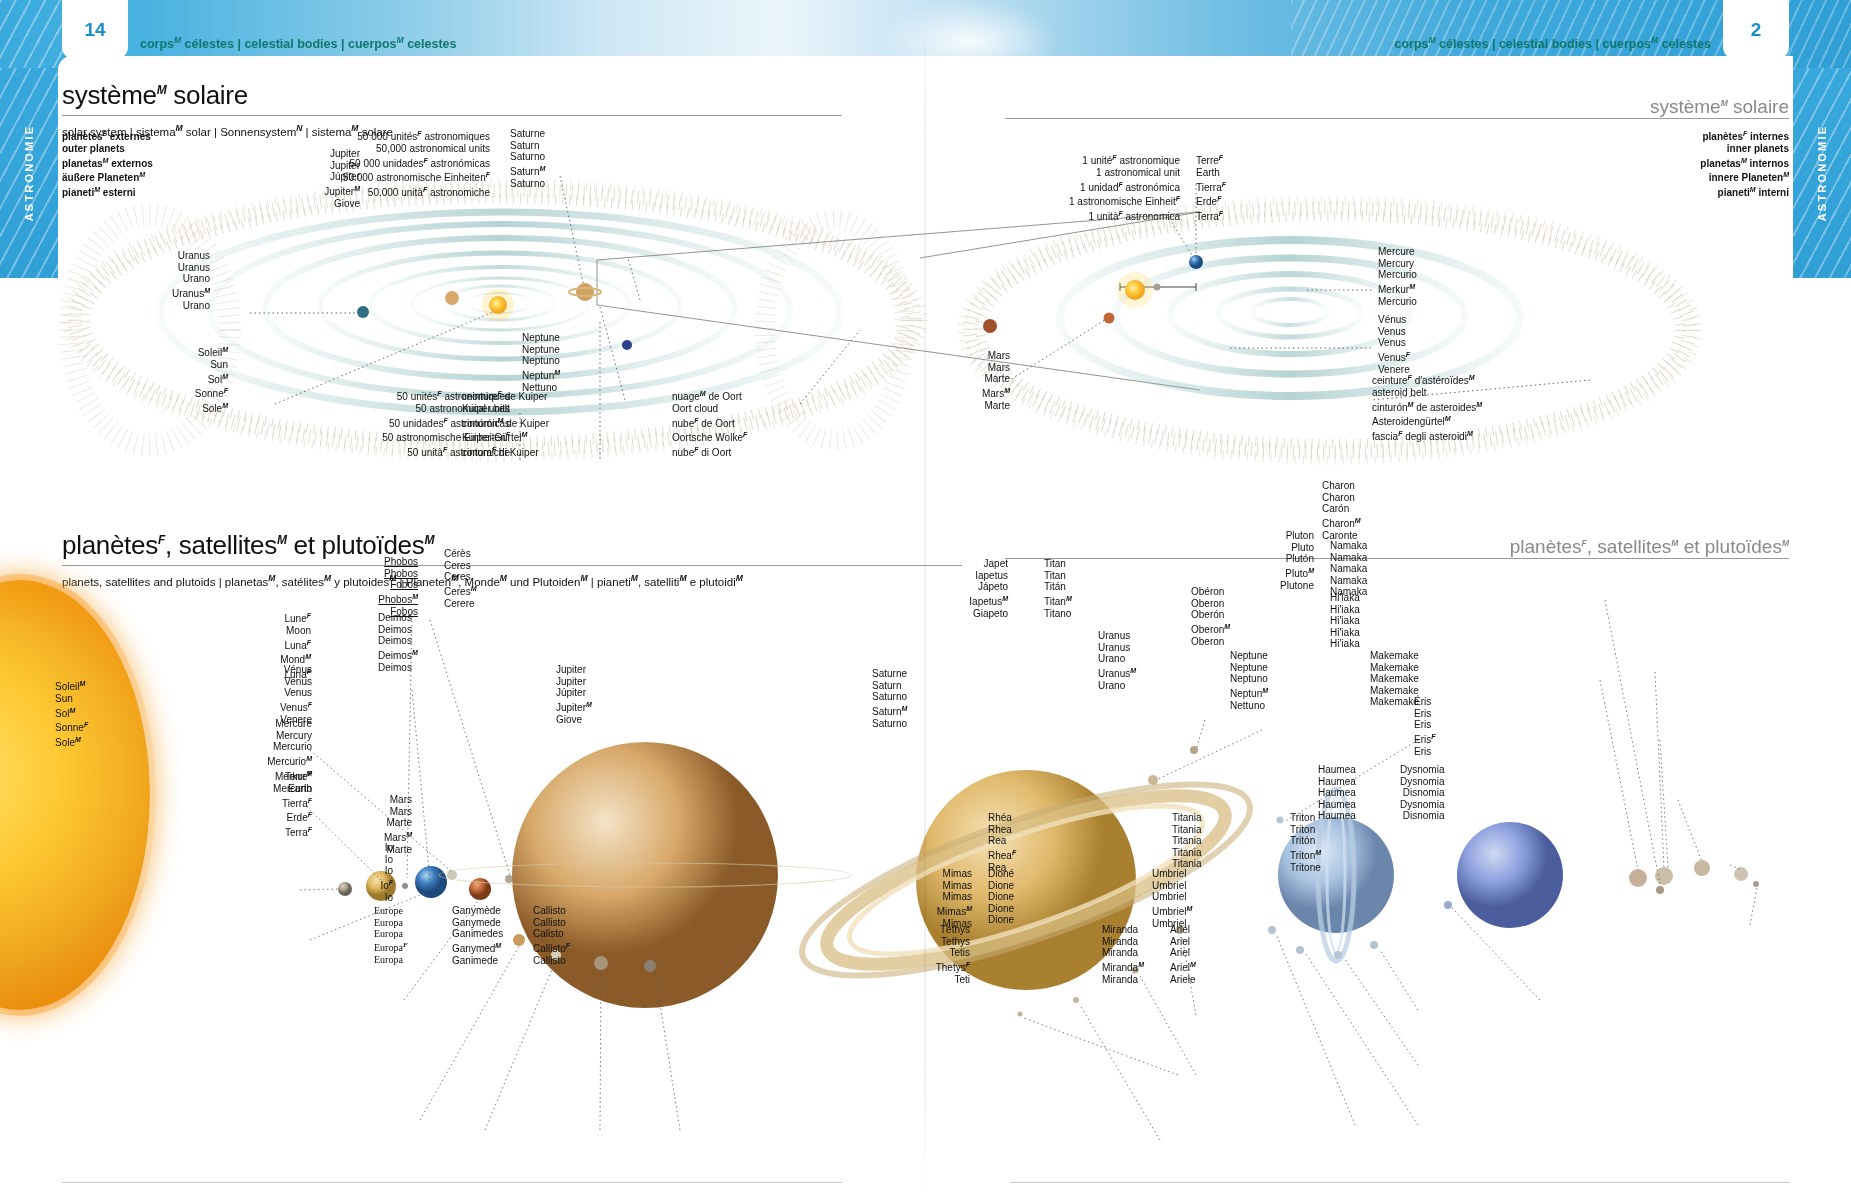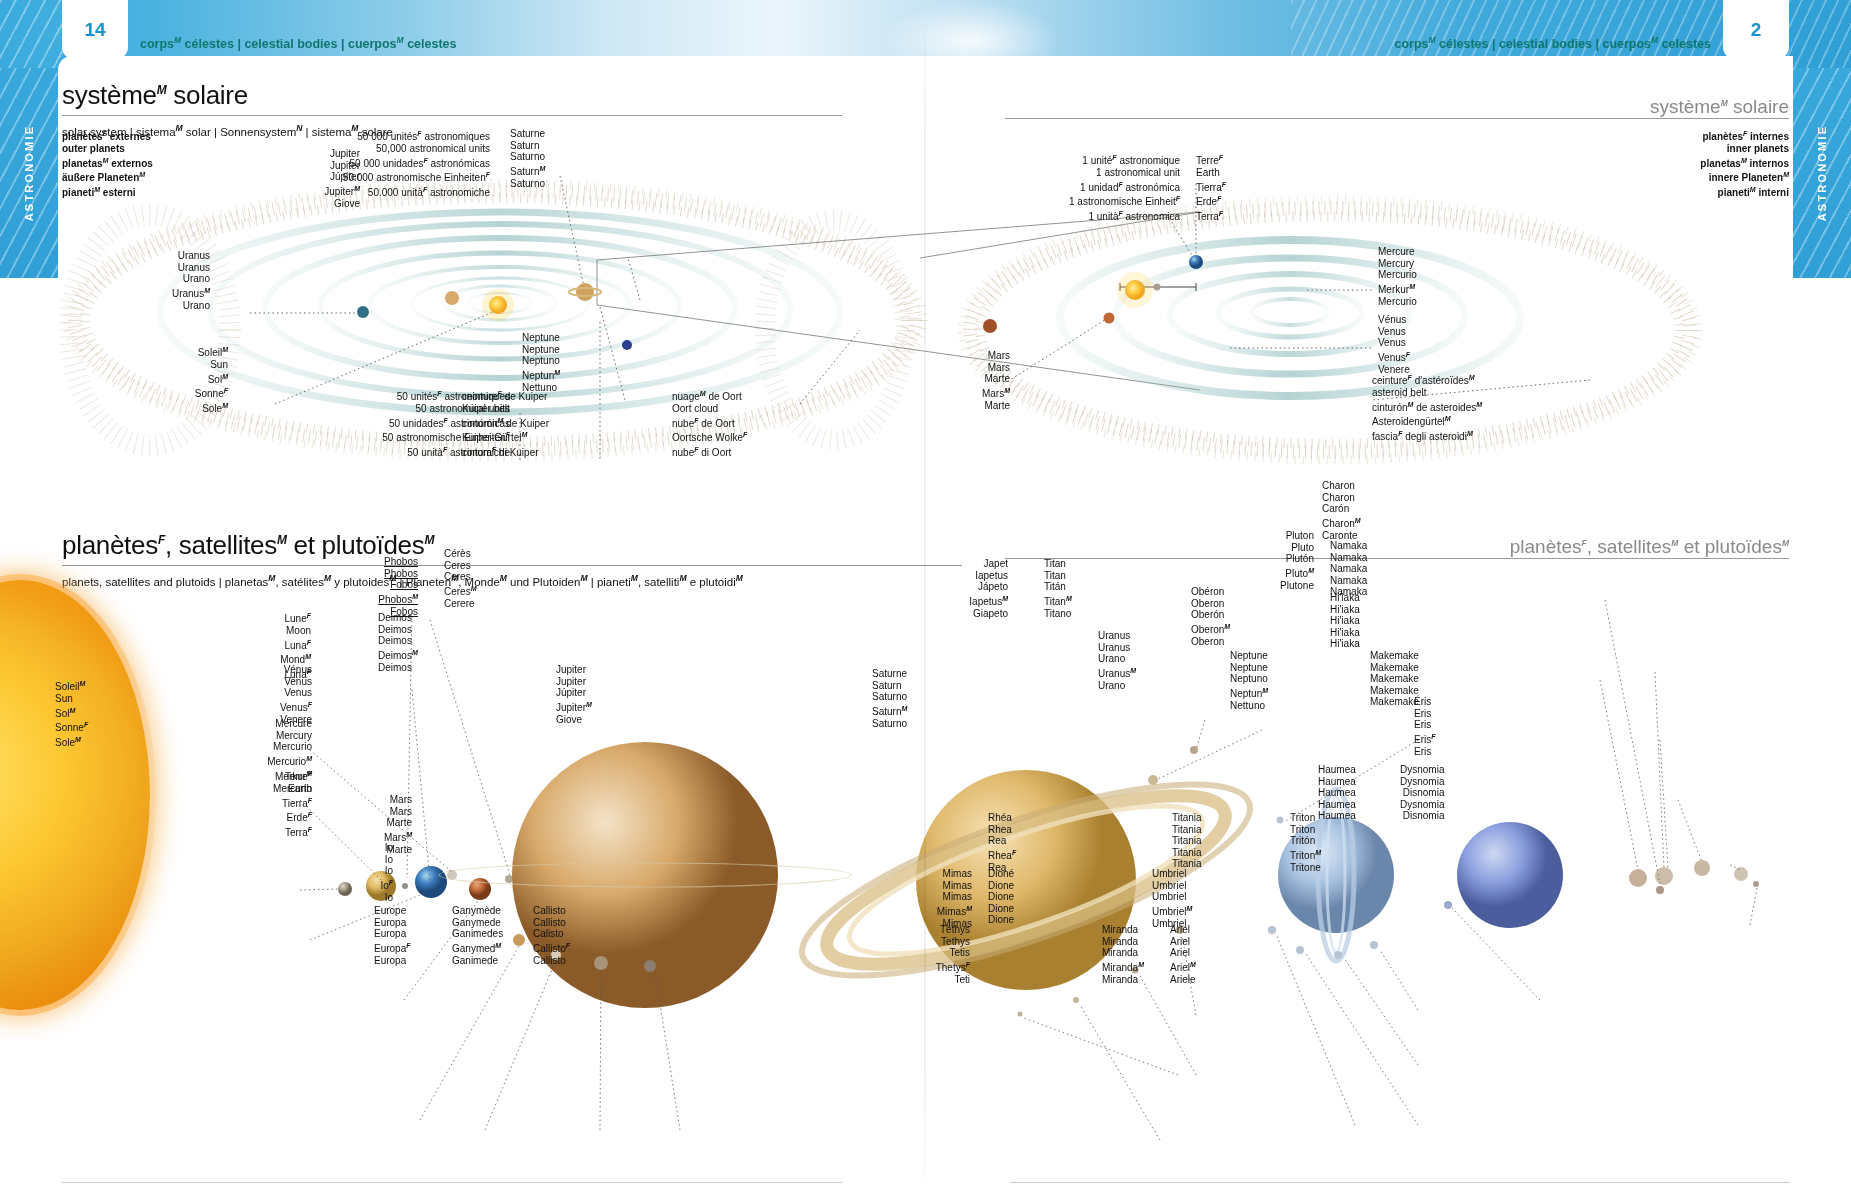--- a/index.html
+++ b/index.html
@@ -439,21 +439,21 @@
   <div class="lbl" style="left:55px; top:678px;">Soleil<span class="sup">M</span><br>Sun<br>Sol<span class="sup">M</span><br>Sonne<span class="sup">F</span><br>Sole<span class="sup">M</span></div>
   <div class="lbl r" style="left:245px; top:610px; width:66px;">Lune<span class="sup">F</span><br>Moon<br>Luna<span class="sup">F</span><br>Mond<span class="sup">M</span><br>Luna<span class="sup">F</span></div>
   <div class="lbl r" style="left:242px; top:664px; width:70px;">Vénus<br>Venus<br>Venus<br>Venus<span class="sup">F</span><br>Venere</div>
   <div class="lbl r" style="left:230px; top:718px; width:82px;">Mercure<br>Mercury<br>Mercurio<br>Mercurio<span class="sup">M</span><br>Merkur<span class="sup">M</span><br>Mercurio</div>
   <div class="lbl r" style="left:240px; top:768px; width:72px;">Terre<span class="sup">F</span><br>Earth<br>Tierra<span class="sup">F</span><br>Erde<span class="sup">F</span><br>Terra<span class="sup">F</span></div>
   <div class="lbl r" style="left:358px; top:794px; width:54px;">Mars<br>Mars<br>Marte<br>Mars<span class="sup">M</span><br>Marte</div>
   <div class="lbl r" style="left:358px; top:556px; width:60px;text-decoration:underline;">Phobos<br>Phobos<br>Fobos<br>Phobos<span class="sup">M</span><br>Fobos</div>
   <div class="lbl" style="left:378px; top:612px;">Deimos<br>Deimos<br>Deimos<br>Deimos<span class="sup">M</span><br>Deimos</div>
   <div class="lbl" style="left:424px; top:548px;margin-left:20px;">Cérès<br>Ceres<br>Ceres<br>Ceres<span class="sup">M</span><br>Cerere</div>
   <div class="lbl r" style="left:365px; top:842px; width:28px;">Io<br>Io<br>Io<br>Io<span class="sup">F</span><br>Io</div>
-  <div class="lbl" style="left:374px; top:905px;">Europe<br>Europa<br>Europa<br>Europa<span class="sup">F</span><br>Europa</div>
+  <div class="lbl" style="left:374px; top:905px;font-family:Liberation Serif, serif;">Europe<br>Europa<br>Europa<br>Europa<span class="sup">F</span><br>Europa</div>
   <div class="lbl" style="left:452px; top:905px;">Ganymède<br>Ganymede<br>Ganimedes<br>Ganymed<span class="sup">M</span><br>Ganimede</div>
   <div class="lbl" style="left:533px; top:905px;">Callisto<br>Callisto<br>Calisto<br>Callisto<span class="sup">F</span><br>Callisto</div>
   <div class="lbl" style="left:556px; top:664px;">Jupiter<br>Jupiter<br>Júpiter<br>Jupiter<span class="sup">M</span><br>Giove</div>
   <div class="lbl" style="left:872px; top:668px;">Saturne<br>Saturn<br>Saturno<br>Saturn<span class="sup">M</span><br>Saturno</div>
   <div class="lbl r" style="left:930px; top:924px; width:40px;">Téthys<br>Tethys<br>Tetis<br>Thetys<span class="sup">F</span><br>Teti</div>
   <div class="lbl r" style="left:930px; top:868px; width:42px;">Mimas<br>Mimas<br>Mimas<br>Mimas<span class="sup">M</span><br>Mimas</div>
   <div class="lbl" style="left:988px; top:868px;">Dioné<br>Dione<br>Dione<br>Dione<br>Dione</div>
   <div class="lbl" style="left:988px; top:812px;">Rhéa<br>Rhea<br>Rea<br>Rhea<span class="sup">F</span><br>Rea</div>
   <div class="lbl" style="left:1044px; top:558px;">Titan<br>Titan<br>Titán<br>Titan<span class="sup">M</span><br>Titano</div>
   <div class="lbl r" style="left:960px; top:558px; width:48px;">Japet<br>Iapetus<br>Jápeto<br>Iapetus<span class="sup">M</span><br>Giapeto</div>

